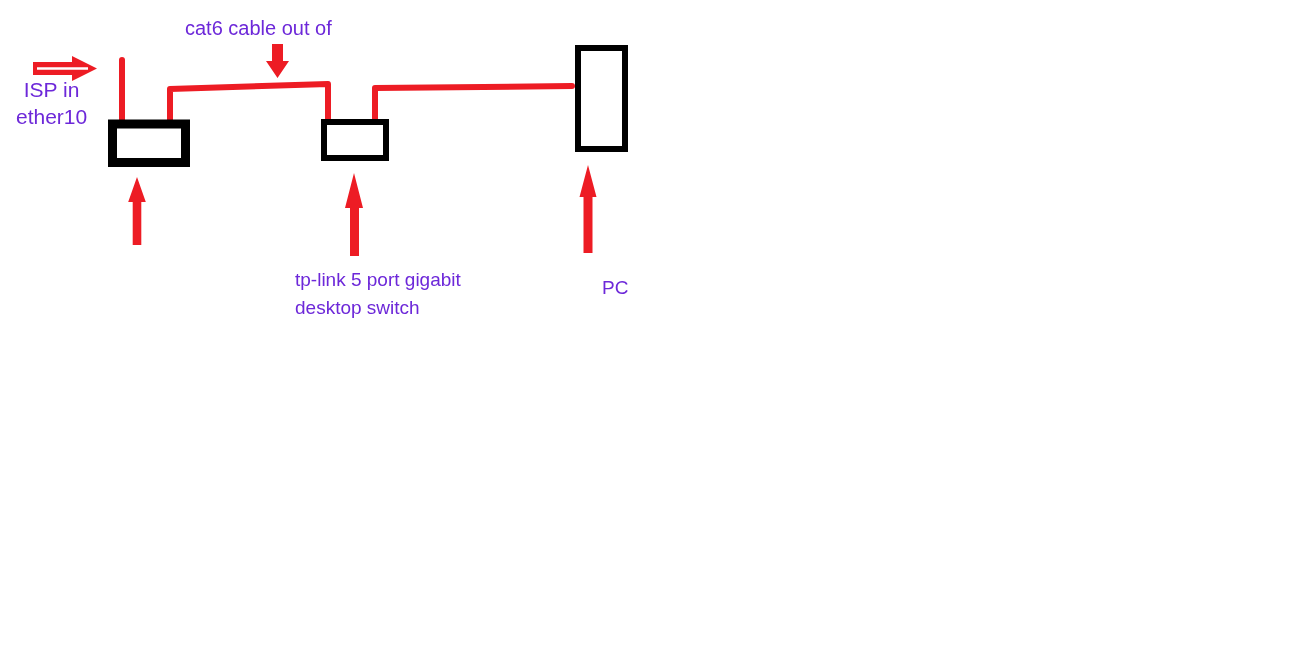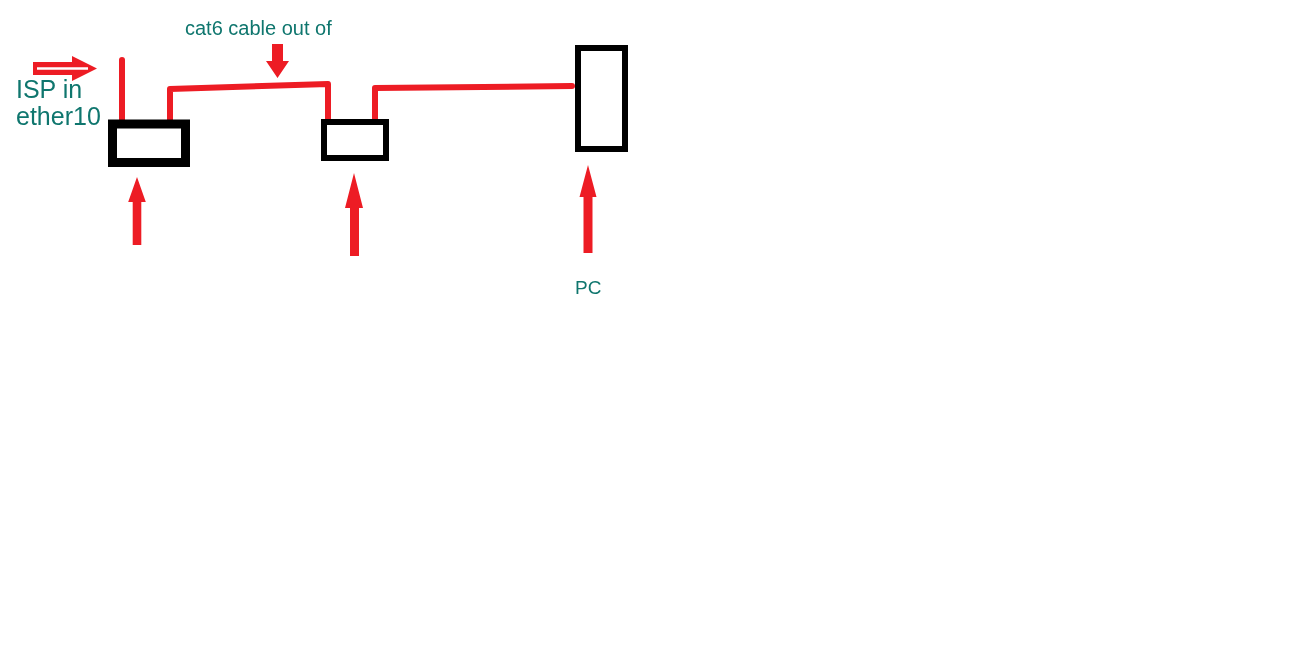--- a/index.html
+++ b/index.html
@@ -15,49 +15,50 @@
     overflow: hidden;
     font-family: "Liberation Sans", sans-serif;
   }
   .diagram-svg {
     position: absolute;
     left: 0;
     top: 0;
   }
   .label {
     position: absolute;
-    color: #0f766e;
+    color: #6d28d9;
     white-space: nowrap;
   }
   .label-isp {
     left: 16px;
     top: 76px;
-    font-size: 25px;
+    font-size: 21px;
     line-height: 27px;
+    text-align: center;
   }
   .label-cat6 {
     left: 185px;
     top: 14px;
     font-size: 20px;
     line-height: 28px;
   }
   .label-router {
     left: 64px;
     top: 262px;
     font-size: 19px;
     line-height: 27px;
   }
   .label-switch {
     left: 295px;
     top: 266px;
     font-size: 19px;
     line-height: 28px;
   }
   .label-pc {
-    left: 575px;
+    left: 602px;
     top: 274px;
     font-size: 19px;
     line-height: 27px;
   }
   .device-rect {
     fill: #ffffff;
   }
   .cable {
     fill: none;
     stroke-linecap: round;
@@ -98,16 +99,20 @@
   <div class="label label-isp">
     <div>ISP in</div>
     <div>ether10</div>
   </div>
 
   <div class="label label-cat6">
     <div>cat6 cable out of</div>
   </div>
 
 
+  <div class="label label-switch">
+    <div>tp-link 5 port gigabit</div>
+    <div>desktop switch</div>
+  </div>
 
   <div class="label label-pc">PC</div>
 
 </div>
 
 </body></html>

